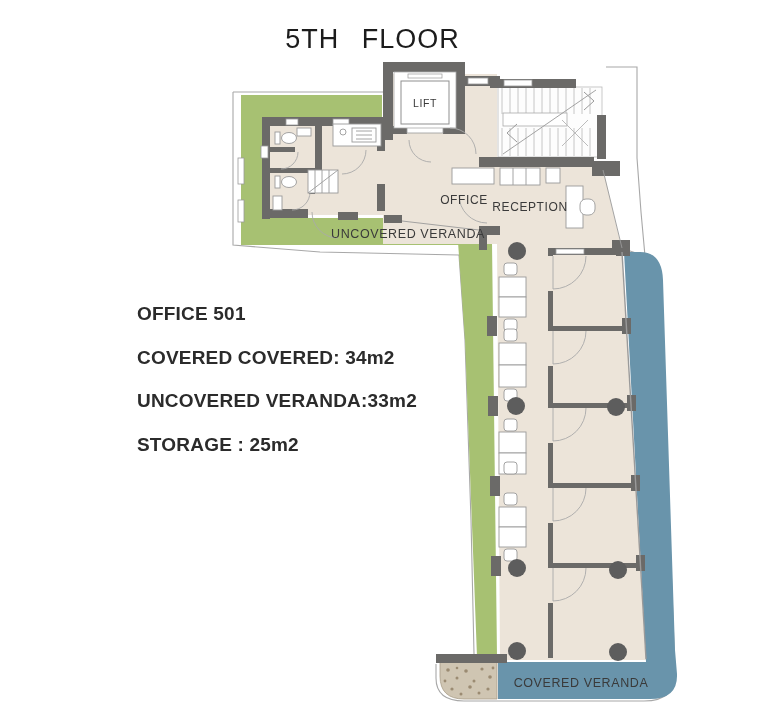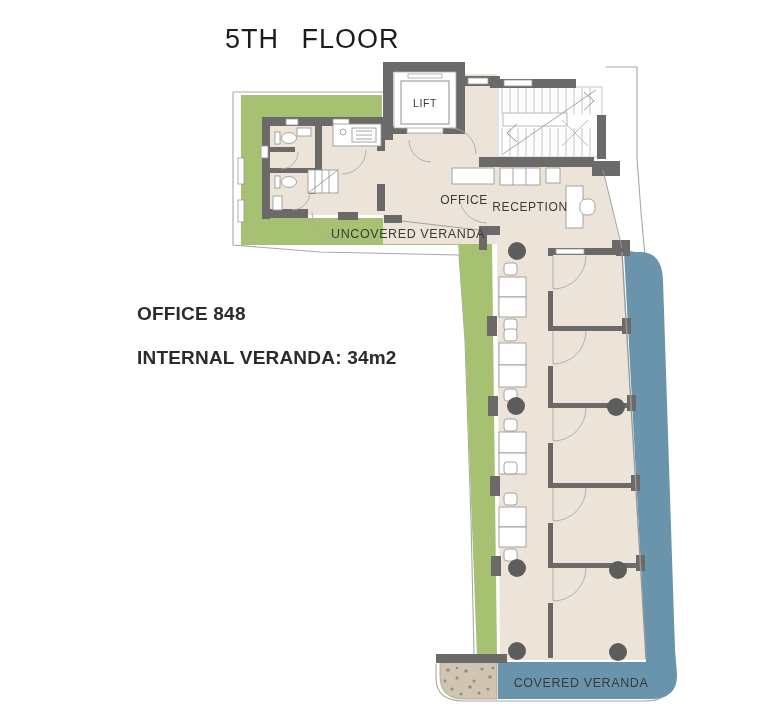--- a/index.html
+++ b/index.html
@@ -1,35 +1,37 @@
 <!DOCTYPE html>
 <html><head>
 <meta charset="utf-8">
 <style>
   html,body{margin:0;padding:0;background:#ffffff;}
   body{width:757px;height:723px;position:relative;font-family:"Liberation Sans",sans-serif;overflow:hidden;}
-  .title{position:absolute;top:24px;left:225px;width:295px;text-align:left;
+  .title{position:absolute;top:24px;left:225px;width:295px;text-align:center;
          font-size:27px;font-weight:400;letter-spacing:1px;word-spacing:14px;color:#1c1c1c;}
   .info{position:absolute;top:292px;left:137px;font-size:19px;font-weight:bold;
         color:#2b2b2b;line-height:43.5px;letter-spacing:0.2px;white-space:nowrap;}
   svg{position:absolute;left:0;top:0;}
   .plan-label{font-family:"Liberation Sans",sans-serif;fill:#3a3a3a;letter-spacing:0.6px;}
   .furn{fill:#ffffff;stroke:#9a9a9a;stroke-width:0.9;}
   .thinline{stroke:#9a9a9a;stroke-width:0.9;fill:none;}
   .arc{stroke:#a9a9a9;stroke-width:0.9;fill:none;}
   .winslab{fill:#ffffff;stroke:#999999;stroke-width:0.8;}
 </style>
 </head>
 <body>
 
 <div class="title">5TH FLOOR</div>
 
 <div class="info">
-  <div>OFFICE 848</div>
-  <div>INTERNAL VERANDA: 34m2</div>
+  <div>OFFICE 501</div>
+  <div>COVERED COVERED: 34m2</div>
+  <div>UNCOVERED VERANDA:33m2</div>
+  <div>STORAGE : 25m2</div>
 </div>
 
 <svg width="757" height="723" viewBox="0 0 757 723">
 
   <g fill="none" stroke-width="1.1" stroke="#a8a8a8">
     <path d="M 233,92 L 384,92"></path>
     <path d="M 233,92 L 233,245 L 320,252 L 459,255"></path>
     <path d="M 459,255 L 465,340 L 471,520 L 474,654"></path>
     <path d="M 436,664 L 436,678 Q 436,701 464,701 L 644,701 Q 676,701 675,672 L 665,405 Q 660,268 645,256 L 627,250"></path>
     <path d="M 606,67 L 637,67 L 637,158 L 641,212 L 645,256"></path>

